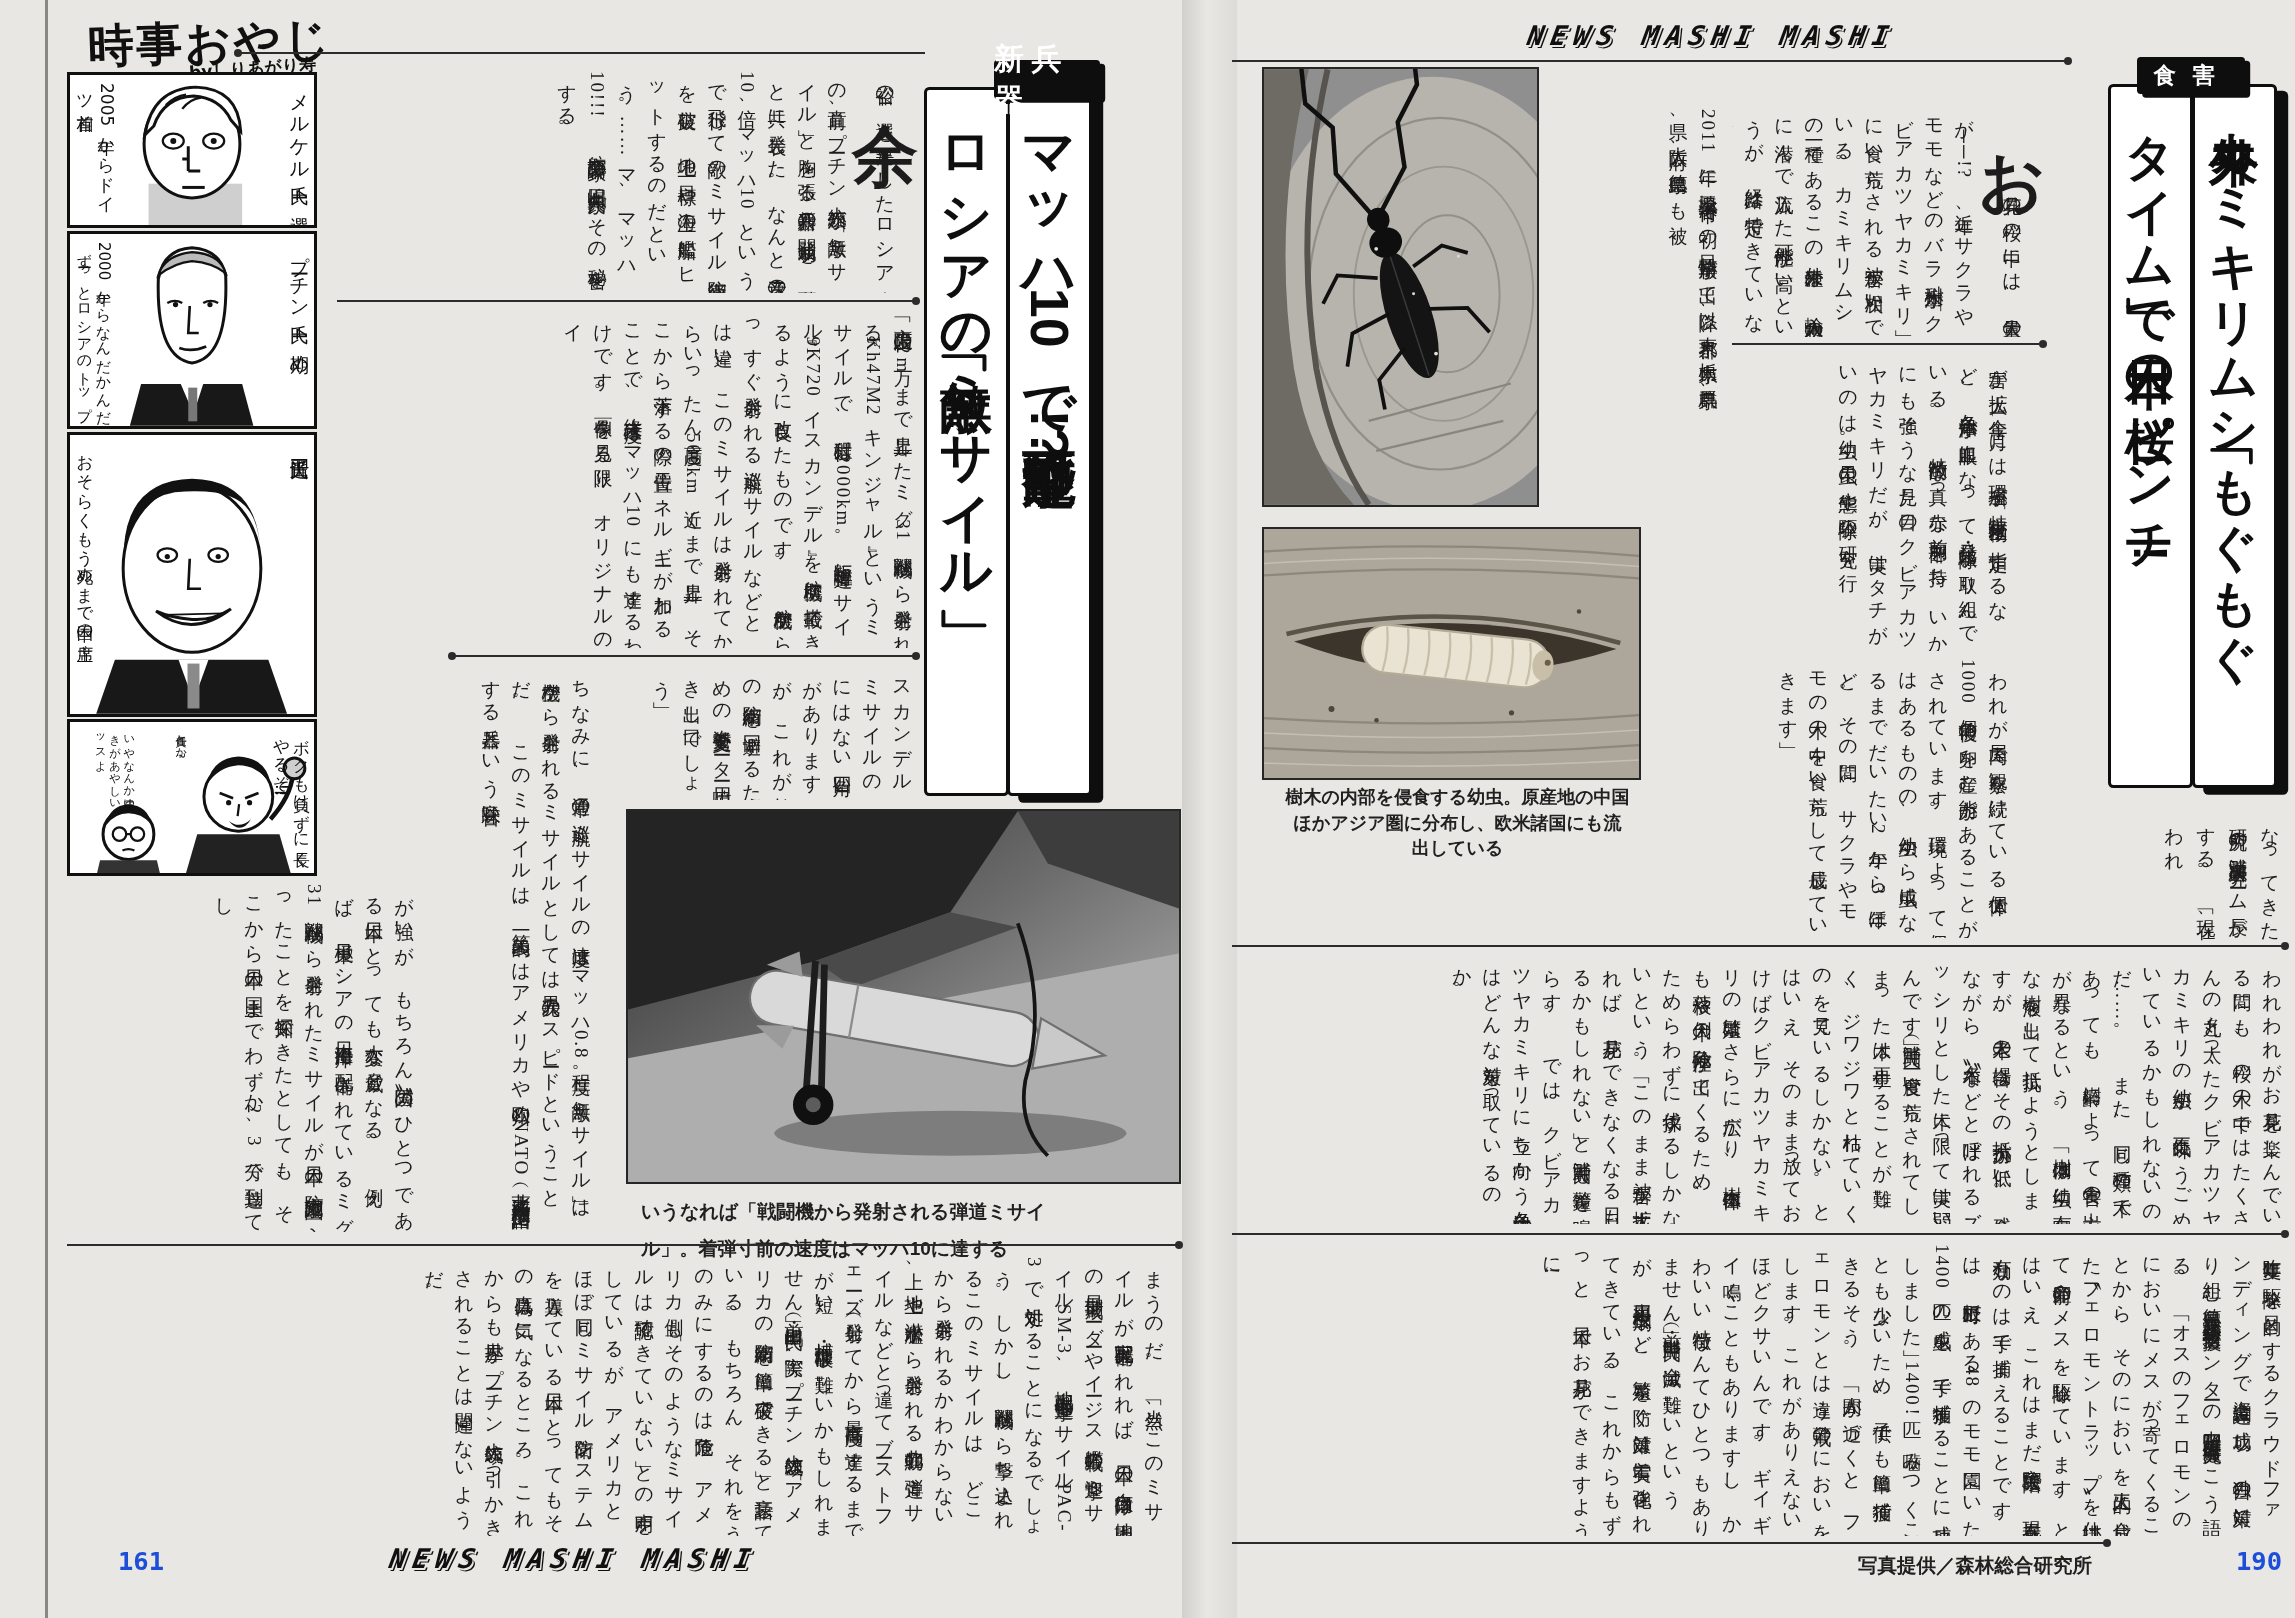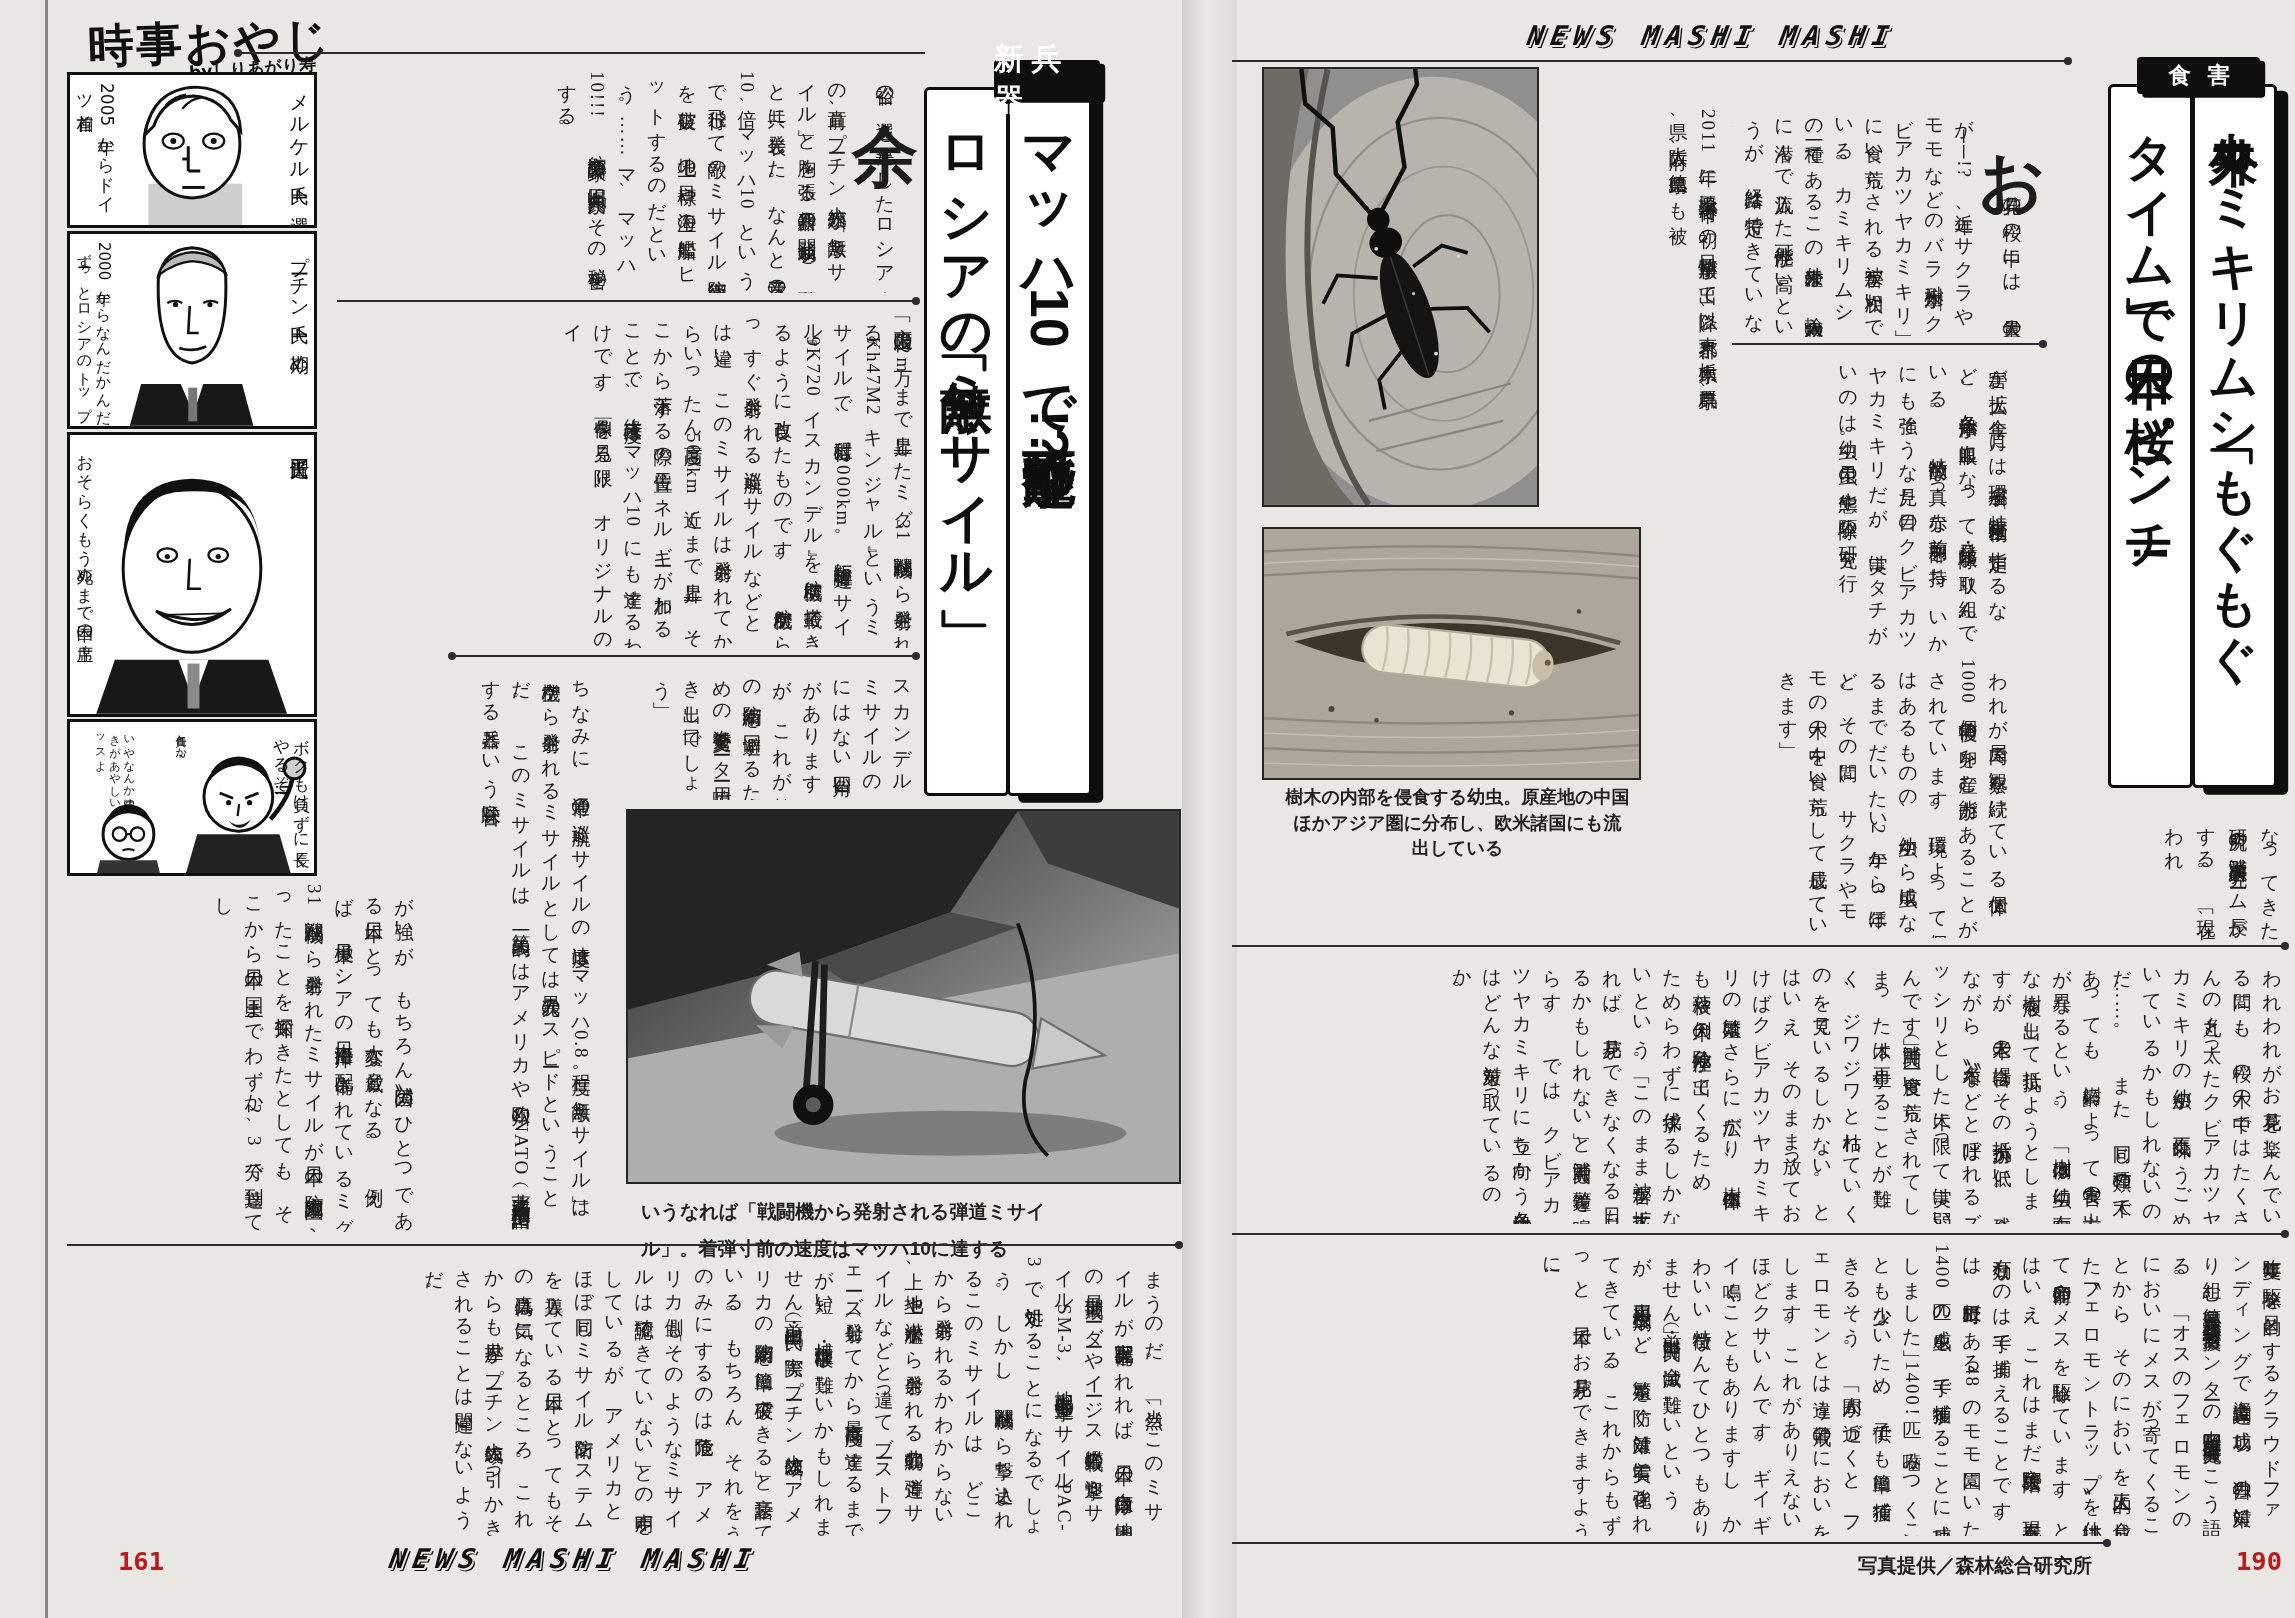--- a/index.html
+++ b/index.html
@@ -30,21 +30,21 @@
   .photo svg{display:block;}
   .cap{position:absolute;font-family:"Liberation Sans","DejaVu Sans",sans-serif;font-weight:700;color:#202020;}
   
   .logo{position:absolute;font-family:"DejaVu Sans Mono",monospace;font-weight:900;font-style:italic;
         color:#101010;transform:skewX(-10deg);letter-spacing:6.7px;white-space:nowrap;
         text-shadow:1.5px 1.5px 0 #e8e7e4,3px 3px 0 #101010;}
   
   .comic-panel{position:absolute;background:#fff;border:3px solid #101010;overflow:hidden;}
   .hand{position:absolute;writing-mode:vertical-rl;font-family:"DejaVu Sans",sans-serif;color:#101010;}
   .comic-title{position:absolute;font-family:"DejaVu Sans",sans-serif;font-weight:700;color:#101010;}
-  .pnum{position:absolute;font-family:"DejaVu Sans Mono",monospace;font-weight:700;font-size:25.5px;color:#b91c1c;}
+  .pnum{position:absolute;font-family:"DejaVu Sans Mono",monospace;font-weight:700;font-size:25.5px;color:#1d4ed8;}
 </style>
 </head>
 <body>
 
 <div id="spread">
   <div class="edge-l"></div>
   <div class="gutter"></div>
 
   <div class="comic-title" style="left:88px;top:12px;font-size:46px;transform:rotate(-2deg);letter-spacing:2.2px;">時事おやじ</div>
   <div class="comic-title" style="left:189px;top:57px;font-size:17px;transform:rotate(-4deg);">byしりあがり寿</div>
@@ -179,21 +179,21 @@
 
   <div class="rule dot-r" style="left:67px;top:1244px;width:1114px;"></div>
   <div class="vt" style="left:71px;top:1257px;width:1098px;height:279px;">まうのだ。　「当然、このミサイルが実戦配備されれば、日本の自衛隊は地上固定の早期警戒レーダーやイージス艦搭載の迎撃ミサイルSM-3、地上配備型迎撃ミサイルPAC-3で対処することになるでしょう。しかし、戦闘機から撃ち込まれるこのミサイルは、どこから発射されるかわからない上、地上や潜水艦から発射される北朝鮮の弾道ミサイルなどと違ってブーストフェーズ（発射してから最高高度に達するまで）が短い。捕捉・撃破は難しいかもしれません」（前出・嶋田氏）　実際、プーチン大統領は「アメリカの防衛網を簡単に突破できる」と豪語している。もちろん、それをうのみにするのは危険で、アメリカ側も「そのようなミサイルは確認できていない」との声明を出しているが、アメリカとほぼ同じミサイル防衛システムを導入している日本にとってもその真偽は気になるところ。これからも世界がプーチン大統領に引っかき回されることは間違いないようだ。</div>
 
   <div class="pnum" style="left:118px;top:1546px;">161</div>
   <div class="logo" style="left:390px;top:1543px;font-size:27px;">NEWS MASHI MASHI</div>
 
   <div class="logo" style="left:1528px;top:19.5px;font-size:27px;">NEWS MASHI MASHI</div>
   <div class="rule dot-r" style="left:1232px;top:60px;width:838px;"></div>
 
-  <div class="tag" style="left:2137px;top:57px;width:105px;height:37px;font-size:22.5px;letter-spacing:16.5px;padding-left:18px;">食害</div>
+  <div class="tag" style="left:2137px;top:57px;width:105px;height:37px;font-size:22.5px;letter-spacing:16.5px;padding-left:3px;">食害</div>
   <div class="hl-box" style="left:2192px;top:84px;width:79px;height:698px;">
     <div class="hl-text" style="font-size:49px;">外来カミキリムシ「もぐもぐ</div>
   </div>
   <div class="hl-box" style="left:2108px;top:84px;width:79px;height:698px;box-shadow:none;">
     <div class="hl-text" style="font-size:49px;">タイム」で日本の桜ピンチ!</div>
   </div>
 
   <div class="photo" style="left:1262px;top:67px;width:273px;height:436px;">
     <svg width="273" height="436" viewBox="0 0 365 582">
       <rect width="365" height="582" fill="#8f8f8f"></rect>

